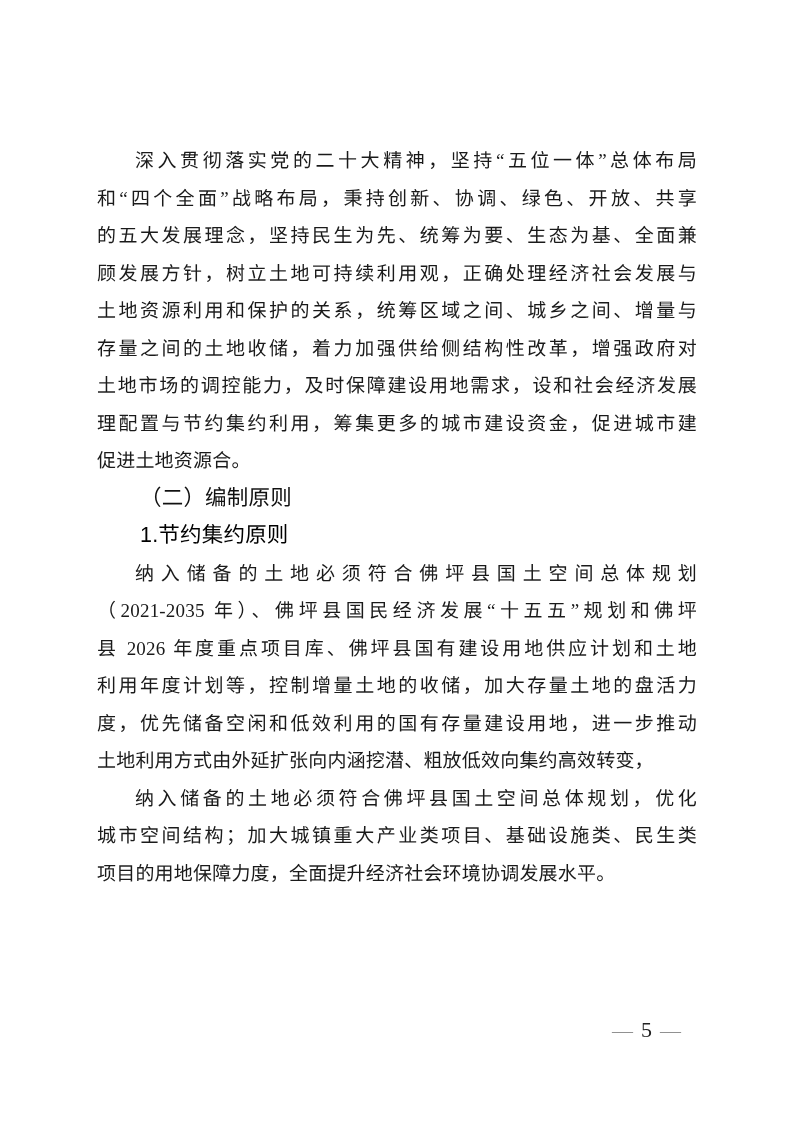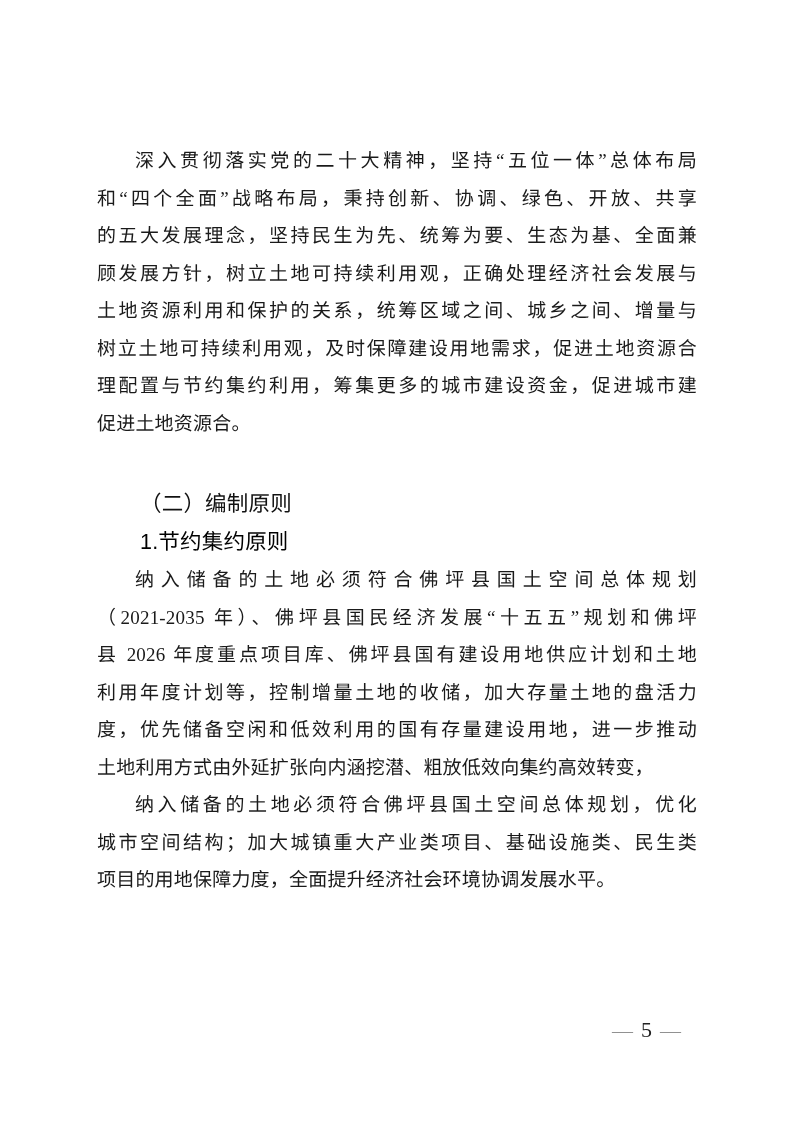--- a/index.html
+++ b/index.html
@@ -40,21 +40,20 @@
   }
   .line.heading {
     font-family: "Liberation Sans", "DejaVu Sans", sans-serif;
     font-weight: 400;
     font-size: 21.5px;
     color: #000000;
   }
   .line.section {
     font-size: 21.5px;
     color: #111111;
-    margin-top: 44px;
   }
   .footer {
     position: absolute;
     left: 612px;
     top: 1018px;
     display: flex;
     align-items: center;
     gap: 8px;
     font-size: 21px;
     line-height: 24px;
@@ -72,21 +71,22 @@
 <body>
 
 <div class="page">
 
   <main class="text-block">
       <div class="line body indent fill">深入贯彻落实党的二十大精神，坚持“五位一体”总体布局</div>
       <div class="line body fill">和“四个全面”战略布局，秉持创新、协调、绿色、开放、共享</div>
       <div class="line body fill">的五大发展理念，坚持民生为先、统筹为要、生态为基、全面兼</div>
       <div class="line body fill">顾发展方针，树立土地可持续利用观，正确处理经济社会发展与</div>
       <div class="line body fill">土地资源利用和保护的关系，统筹区域之间、城乡之间、增量与</div>
-      <div class="line body fill">树立土地可持续利用观，及时保障建设用地需求，促进土地资源合</div>
+      <div class="line body fill">存量之间的土地收储，着力加强供给侧结构性改革，增强政府对</div>
+      <div class="line body fill">土地市场的调控能力，及时保障建设用地需求，设和社会经济发展</div>
       <div class="line body fill">理配置与节约集约利用，筹集更多的城市建设资金，促进城市建</div>
       <div class="line body">促进土地资源合。</div>
       <div class="line section indent">（二）编制原则</div>
       <div class="line heading indent">1.节约集约原则</div>
       <div class="line body indent fill">纳入储备的土地必须符合佛坪县国土空间总体规划</div>
       <div class="line body fill">（2021-2035 年）、佛坪县国民经济发展“十五五”规划和佛坪</div>
       <div class="line body fill">县 2026 年度重点项目库、佛坪县国有建设用地供应计划和土地</div>
       <div class="line body fill">利用年度计划等，控制增量土地的收储，加大存量土地的盘活力</div>
       <div class="line body fill">度，优先储备空闲和低效利用的国有存量建设用地，进一步推动</div>
       <div class="line body">土地利用方式由外延扩张向内涵挖潜、粗放低效向集约高效转变，</div>

